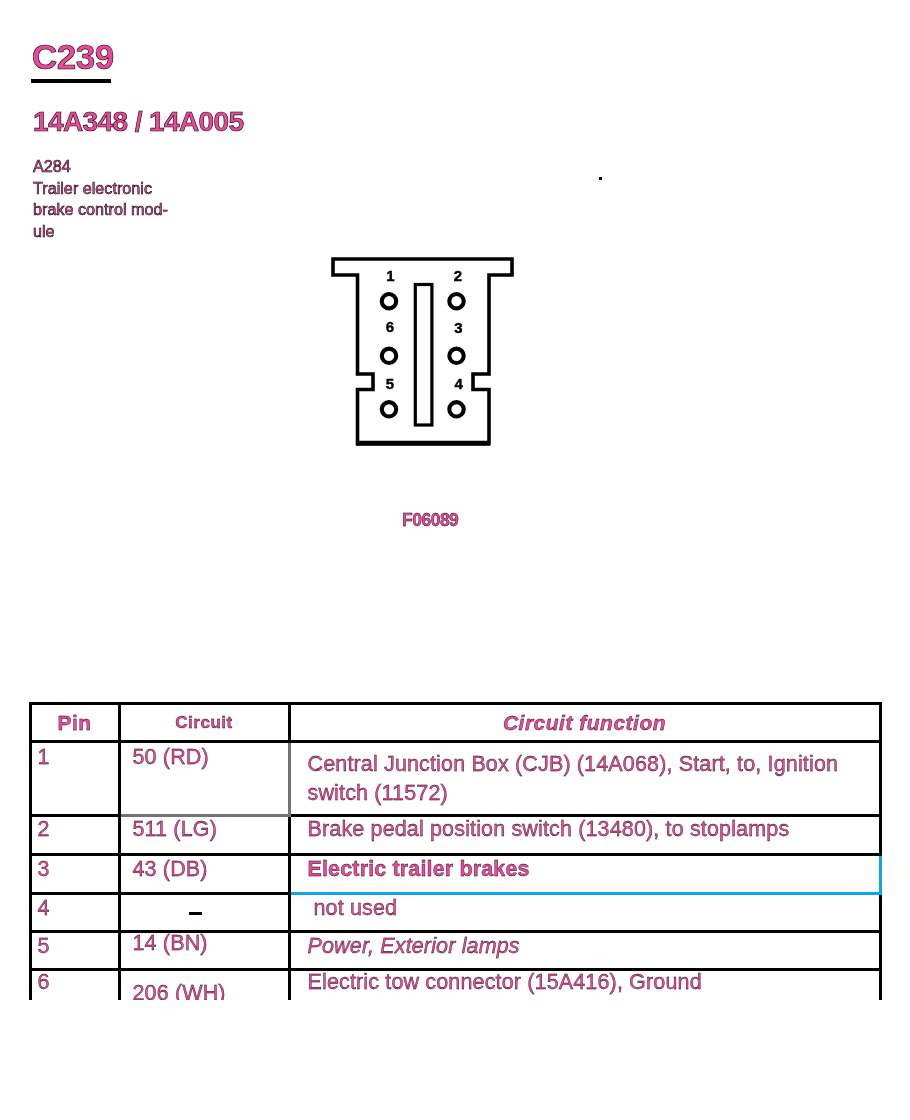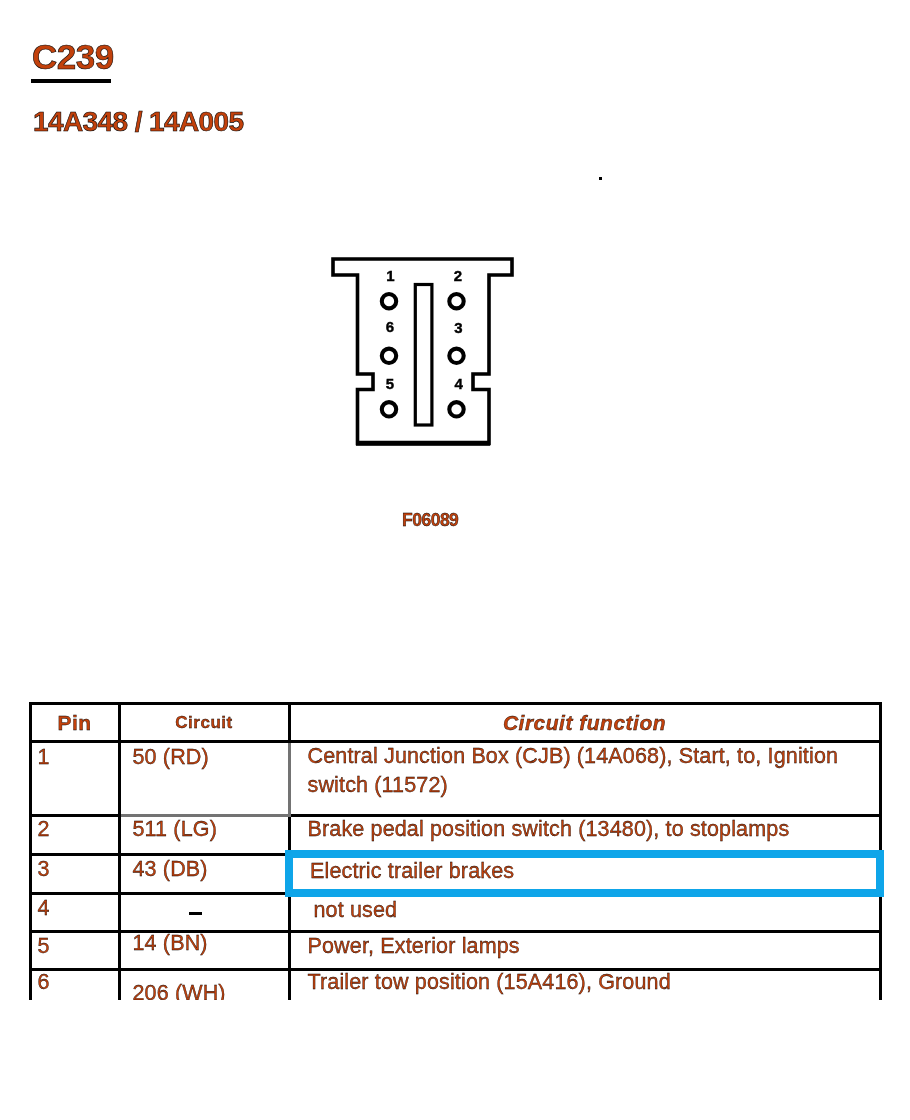--- a/index.html
+++ b/index.html
@@ -1,31 +1,32 @@
 <!DOCTYPE html>
 <html><head>
 <meta charset="utf-8">
 <style>
   html,body{margin:0;padding:0;background:#ffffff;}
   #page{position:relative;width:910px;height:1000px;background:#ffffff;overflow:hidden;
-        font-family:"Liberation Sans",sans-serif;color:#c2410c;}
+        font-family:"Liberation Sans",sans-serif;color:#ec4899;}
   .abs{position:absolute;line-height:1;white-space:nowrap;}
   table{border-collapse:collapse;table-layout:fixed;}
   td,th{overflow:hidden;}
 </style>
 </head>
 <body>
 <div id="page">
 
   <div class="abs" id="h-c239" style="left:32px;top:39px;font-size:35px;font-weight:bold;letter-spacing:-0.5px;-webkit-text-stroke:0.6px #000;">C239</div>
 
   <div class="abs" style="left:31px;top:78.5px;width:80px;height:4px;background:#000;"></div>
 
   <div class="abs" id="h-part" style="left:33px;top:108px;font-size:28px;font-weight:bold;letter-spacing:-0.6px;-webkit-text-stroke:0.6px #000;">14A348 / 14A005</div>
 
+  <div class="abs" id="desc" style="left:33px;top:156px;font-size:16.2px;line-height:21.6px;-webkit-text-stroke:0.55px #000;">A284<br>Trailer electronic<br>brake control mod-<br>ule</div>
 
   <div class="abs" style="left:599px;top:177px;width:3px;height:3px;background:#000;"></div>
 
   <svg class="abs" style="left:320px;top:245px;" width="205" height="215" viewBox="320 245 205 215">
 
     <path d="M 333 259 L 512 259 L 512 275 L 489 275 L 489 374 L 473 374 L 473 389.5 L 489 389.5 L 489 443.5 L 357.5 443.5 L 357.5 389.5 L 373 389.5 L 373 374 L 357.5 374 L 357.5 275 L 333 275 Z" fill="none" stroke="#000" stroke-width="3.6"></path>
 
     <line x1="356" y1="443.3" x2="490" y2="443.3" stroke="#000" stroke-width="5"></line>
 
     <rect x="415.3" y="284.5" width="16.6" height="140.5" fill="none" stroke="#000" stroke-width="3.2"></rect>
@@ -65,53 +66,53 @@
       <tbody>
           <tr style="height:38px;">
         <th style="border:3px solid #000;font-size:21px;letter-spacing:0.5px;">Pin</th>
         <th style="border:3px solid #000;font-size:17px;letter-spacing:0.5px;">Circuit</th>
         <th style="border:3px solid #000;font-size:21px;letter-spacing:0.5px;font-style:italic;">Circuit function</th>
       </tr>
 
       <tr style="height:74px;">
         <td style="border:3px solid #000;vertical-align:top;padding:4.5px 0 0 6px;">1</td>
         <td style="border:3px solid #737373;vertical-align:top;padding:4.5px 0 0 12px;">50 (RD)</td>
-        <td style="border:3px solid #000;vertical-align:top;padding:0 8px 0 17px;">
+        <td style="border:3px solid #000;vertical-align:top;padding:8px 8px 0 17px;">
               <div style="margin-top:-1px;line-height:29px;white-space:normal;">Central Junction Box (CJB) (14A068), Start, to, Ignition switch (11572)</div>
             </td>
       </tr>
 
       <tr style="height:39px;">
         <td style="border:3px solid #000;vertical-align:top;padding:2px 0 0 6px;">2</td>
         <td style="border:3px solid #000;vertical-align:top;padding:2px 0 0 12px;">511 (LG)</td>
         <td style="border:3px solid #000;vertical-align:top;padding:2px 0 0 17px;">Brake pedal position switch (13480), to stoplamps</td>
       </tr>
 
       <tr style="height:39px;">
         <td style="border:3px solid #000;vertical-align:top;padding:3px 0 0 6px;">3</td>
         <td style="border:3px solid #000;vertical-align:top;padding:3px 0 0 12px;">43 (DB)</td>
-        <td style="border:8px solid #0ea5e9;vertical-align:top;padding:3px 0 0 17px;">Electric trailer brakes</td>
+        <td style="border:3px solid #0ea5e9;vertical-align:top;padding:3px 0 0 17px;font-weight:bold;">Electric trailer brakes</td>
       </tr>
 
       <tr style="height:38px;">
         <td style="border:3px solid #000;vertical-align:top;padding:3px 0 0 6px;">4</td>
         <td style="border:3px solid #000;vertical-align:top;padding:0;">
               <div style="width:13px;height:3.5px;background:#000;margin:17px 0 0 68.5px;"></div>
             </td>
         <td style="border:3px solid #000;vertical-align:top;padding:3px 0 0 23px;">not used</td>
       </tr>
 
       <tr style="height:38px;">
         <td style="border:3px solid #000;vertical-align:top;padding:3px 0 0 6px;">5</td>
         <td style="border:3px solid #000;vertical-align:top;padding:0 0 0 12px;">14 (BN)</td>
-        <td style="border:3px solid #000;vertical-align:top;padding:3px 0 0 17px;">Power, Exterior lamps</td>
+        <td style="border:3px solid #000;vertical-align:top;padding:3px 0 0 17px;font-style:italic;">Power, Exterior lamps</td>
       </tr>
 
       <tr style="height:33px;">
         <td style="border:3px solid #000;vertical-align:top;padding:1px 0 0 6px;">6</td>
         <td style="border:3px solid #000;vertical-align:top;padding:12px 0 0 12px;">206 (WH)</td>
-        <td style="border:3px solid #000;vertical-align:top;padding:1px 0 0 17px;">Trailer tow position (15A416), Ground</td>
+        <td style="border:3px solid #000;vertical-align:top;padding:1px 0 0 17px;">Electric tow connector (15A416), Ground</td>
       </tr>
     </tbody>
       </table>
   </div>
 
 </div>
 
 </body></html>

